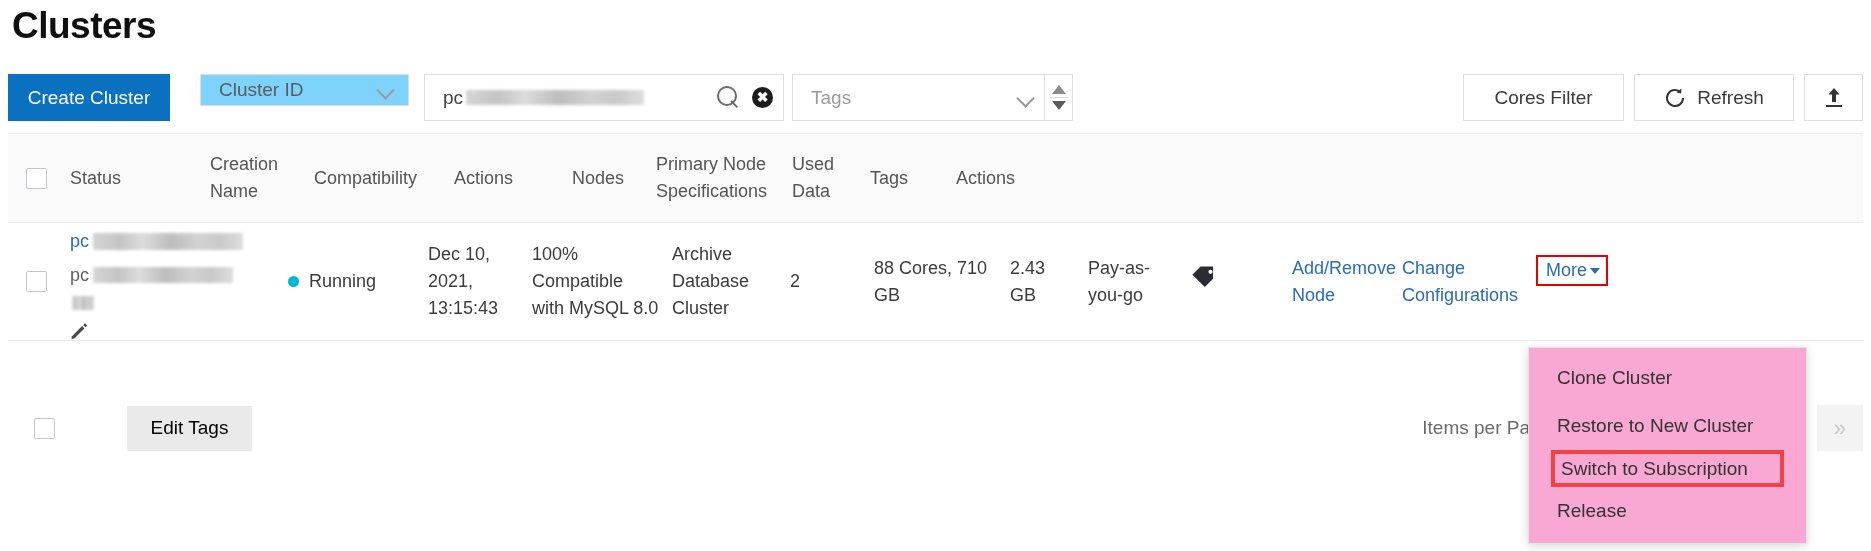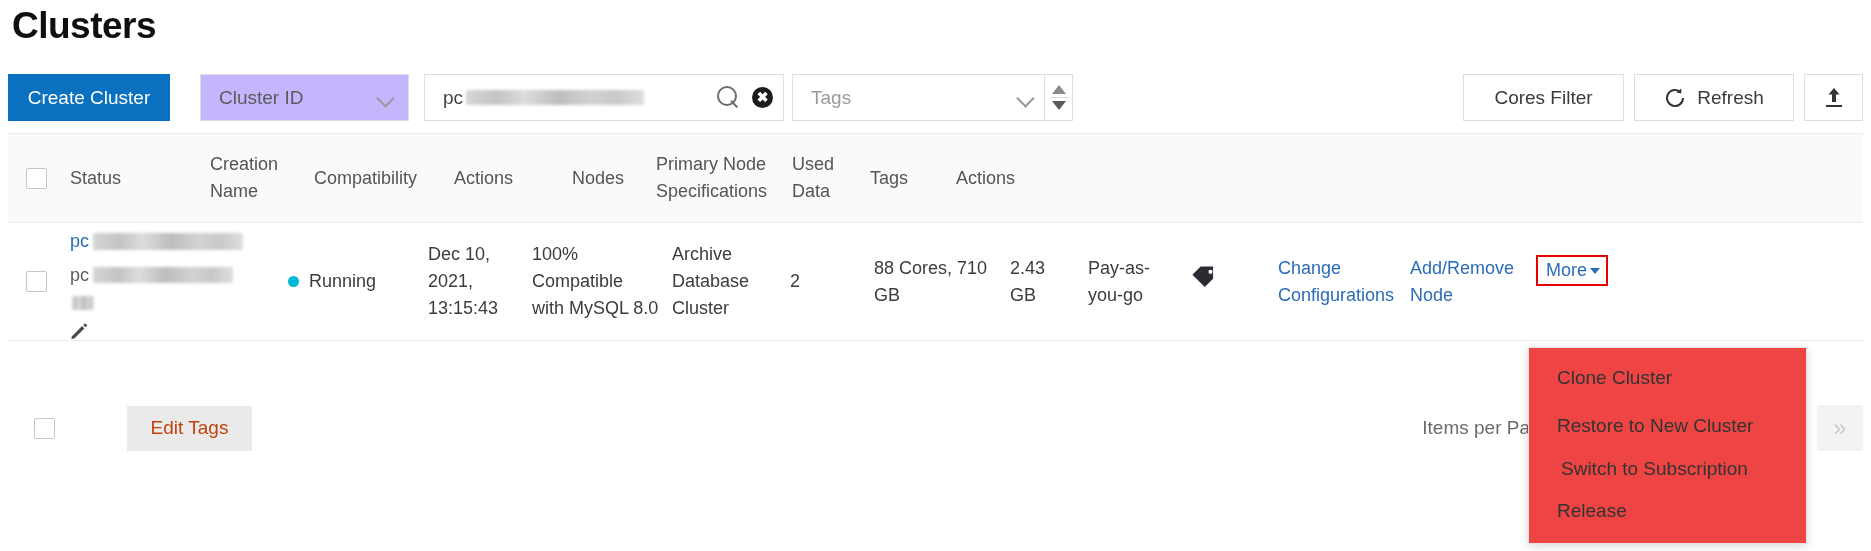--- a/index.html
+++ b/index.html
@@ -27,22 +27,22 @@
     position: absolute; left: 8px; top: 0;
     width: 162px; height: 47px;
     background: #0a70c0; color: #ffffff;
     border: none; font-size: 19px;
     display: flex; align-items: center; justify-content: center;
     cursor: pointer; font-family: "Liberation Sans", sans-serif;
   }
 
   .select-box {
     position: absolute; left: 200px; top: 0;
-    width: 209px; height: 47px;
-    border: 1px solid #dcdee2; background: #c4b5fd;
+    width: 209px; height: 32px;
+    border: 1px solid #dcdee2; background: #7dd3fc;
     display: flex; align-items: center; padding: 0 12px 0 18px;
     font-size: 19px; color: #5c5c5c; cursor: pointer;
   }
   .select-box .label { flex: 1; }
   .chev {
     width: 20px; height: 20px; position: relative; flex: none;
   }
   .chev::before {
     content: ""; position: absolute; left: 3px; top: 4px;
     width: 11px; height: 11px;
@@ -177,21 +177,21 @@
     margin-top: 3px;
   }
 
   
   .footer {
     position: absolute; left: 8px; top: 396px; width: 1855px; height: 64px;
     display: flex; align-items: center;
   }
   .btn-edit-tags {
     margin-left: 72px; width: 125px; height: 45px;
-    background: #eaeaea; color: #c2410c; border: 1px solid #eaeaea;
+    background: #eaeaea; color: #000000; border: 1px solid #eaeaea;
     font-size: 19px; display: flex; align-items: center; justify-content: center;
     cursor: default; font-family: "Liberation Sans", sans-serif;
   }
   .pager { margin-left: auto; display: flex; align-items: center; gap: 0px; font-size: 19px; color: #666; }
   .pager-label { color: #6b6b6b; margin-right: 14px; }
   .pager-select {
     width: 128px; height: 42px; border: 1px solid #dcdee2; background: #fff;
     display: flex; align-items: center; padding: 0 10px 0 26px;
     font-size: 19px; color: #333; cursor: pointer;
   }
@@ -199,21 +199,21 @@
   .pager-total { margin-left: 10px; color: #6b6b6b; }
   .pager-next {
     margin-left: 16px; width: 46px; height: 46px; background: #f3f3f3;
     display: flex; align-items: center; justify-content: center;
     color: #c9c9c9; font-size: 23px; cursor: pointer;
   }
 
   
   .dropdown {
     position: absolute; left: 1528px; top: 347px; width: 279px;
-    background: #ef4444; border: 1px solid #e4e4e4;
+    background: #f9a8d4; border: 1px solid #e4e4e4;
     box-shadow: 0 2px 9px rgba(0,0,0,0.16); z-index: 40;
     padding: 6px 0 8px 0;
   }
   .menu-item {
     height: 48px; display: flex; align-items: center;
     padding-left: 28px; font-size: 19px; color: #333333; cursor: pointer;
   }
   .menu-item.highlight {
     border: 4px solid #ef4444; margin: 0 22px 0 22px;
     padding-left: 6px; height: 37px;
@@ -346,22 +346,22 @@
         <span class="tag-icon">
           <svg width="26" height="24" viewBox="0 0 26 24">
             <path d="M1.5 10.5 L10.5 1.5 L24 1.5 L24 15 L15 24 Z" fill="#2b2b34" transform="translate(-1,-1) scale(0.92)"></path>
             <circle cx="18.5" cy="5.8" r="2.1" fill="#ffffff"></circle>
           </svg>
         </span>
       </div>
 
       <div class="cell c-actions">
         <div class="actions-wrap">
+          <span class="act-link" id="act-addremove">Add/Remove Node</span>
           <span class="act-link" id="act-change">Change Configurations</span>
-          <span class="act-link" id="act-addremove">Add/Remove Node</span>
           <span class="more-wrap">
             <span class="more-link">
               <span>More</span>
               <span class="more-caret"></span>
             </span>
           </span>
         </div>
       </div>
     </div>
   </div>

